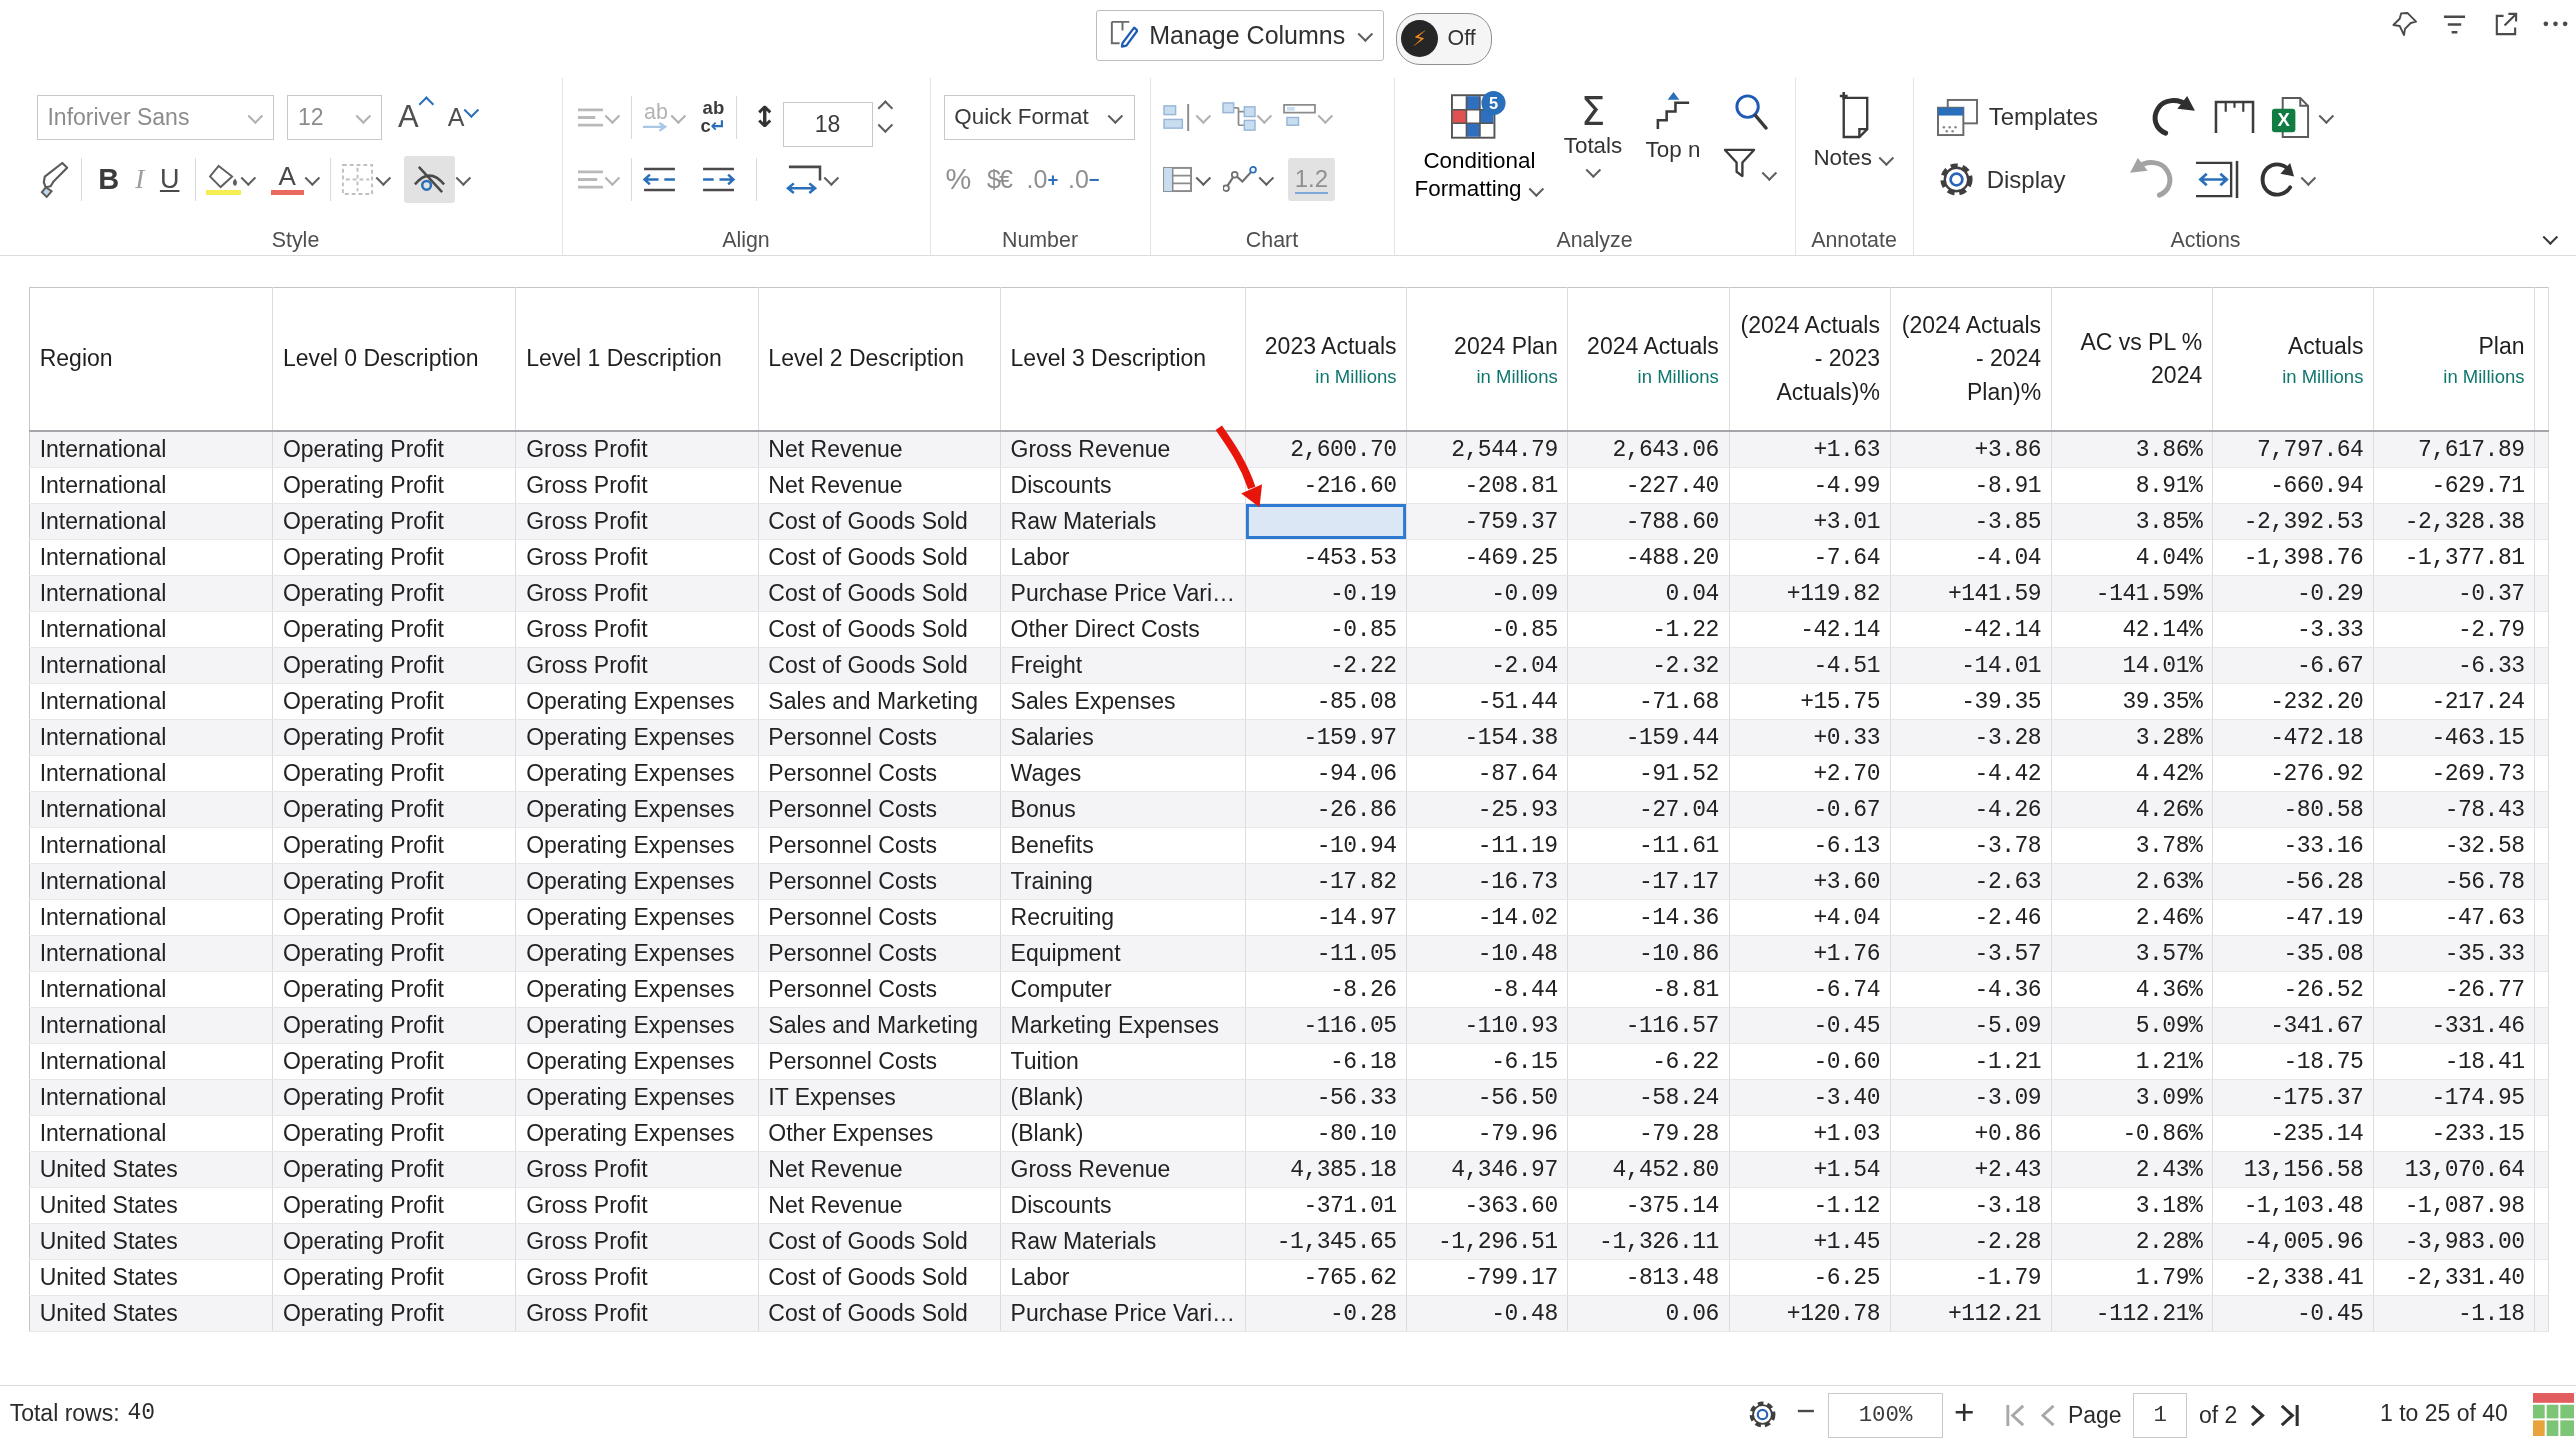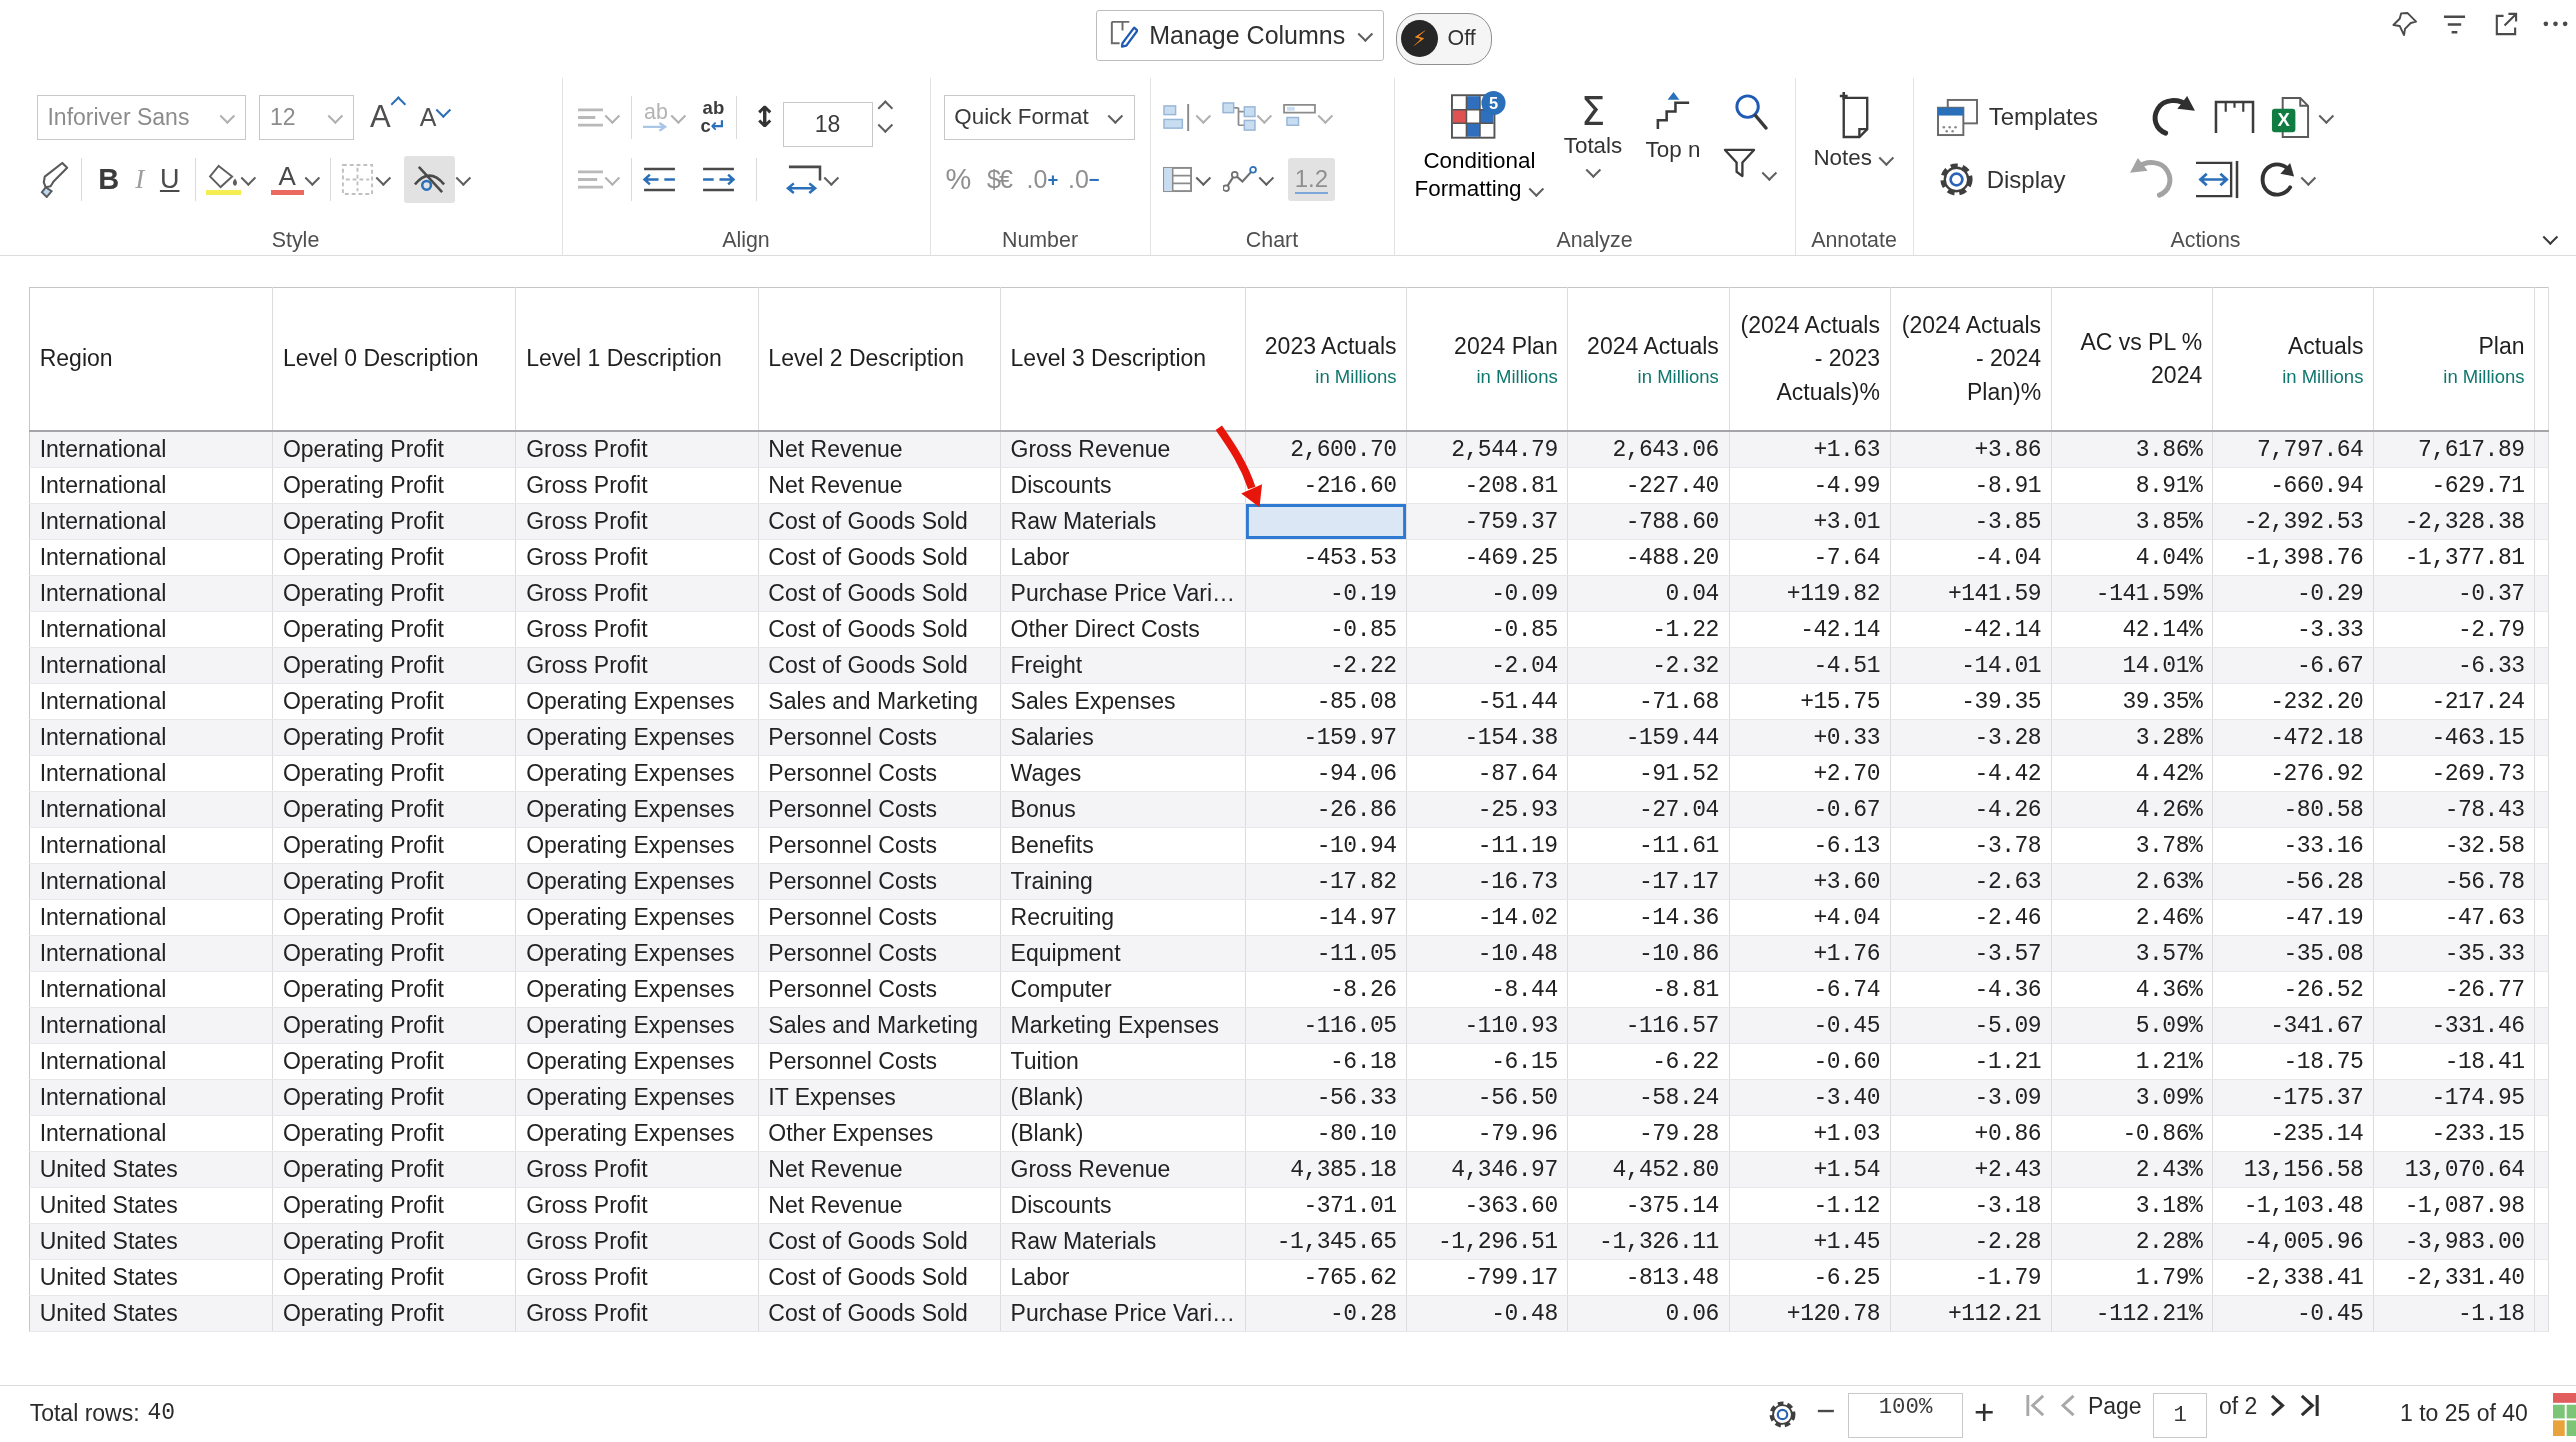--- a/index.html
+++ b/index.html
@@ -60,21 +60,21 @@
   #grid tbody td{height:35px;border-right:1px solid #dcdcde;border-bottom:1px solid #e7e7e9;
                  padding:0 9.7px;white-space:nowrap;overflow:hidden;font-size:23px;color:#222;}
   #grid tbody tr:nth-child(odd) td{background:#f4f4f6;}
   td.num,td.delta{text-align:right;font-family:"Liberation Mono",monospace;font-size:22.4px;letter-spacing:-0.5px;}
   td.pos{color:#3d7d42;}
   td.neg{color:#f04f23;}
   td.sel{background:#dbe7f5 !important;box-shadow:inset 0 0 0 2.9px #2e7ad2;}
 
   
   #footer{position:absolute;left:0;top:1385px;width:2576px;height:57px;border-top:1px solid #dadada;background:#fff;}
-  #footer .item{position:absolute;display:flex;align-items:flex-start;margin-left:20px;}
+  #footer .item{position:absolute;display:flex;align-items:center;}
   .mono{font-family:"Liberation Mono",monospace;}
   .zoombox{width:113px;height:43px;border:1px solid #c9c9c9;display:flex;align-items:center;justify-content:center;
            font-size:22.4px;color:#3a3a3a;}
   .pagebox{width:52px;height:43px;border:1px solid #c9c9c9;display:flex;align-items:center;justify-content:center;
            font-size:22.4px;color:#3a3a3a;}
   .pgchev{display:flex;align-items:center;}
 </style>
 </head>
 <body>
 
@@ -122,21 +122,21 @@
           <circle cx="24" cy="5" r="2.4" fill="#4a4a4a"></circle>
         </svg>
     </span>
   </div>
 </div>
 
 <section id="ribbon">
 
   <div class="grp" style="left:29px;width:533px;">
     <div class="r1">
-      <div class="combo" style="width:209px;margin-left:7.8px;">
+      <div class="combo" style="width:237px;margin-left:7.8px;">
         <span class="cval">Inforiver Sans</span>
           <i class="chev lt"></i>
       </div>
       <div class="combo" style="width:95px;margin-left:13.6px;">
         <span class="cval">12</span>
           <i class="chev lt"></i>
       </div>
       <button class="ib fontbtn">
         <span class="bigA">A</span>
           <i class="chev up" style="border-color:#2a6fba;top:0;"></i>

